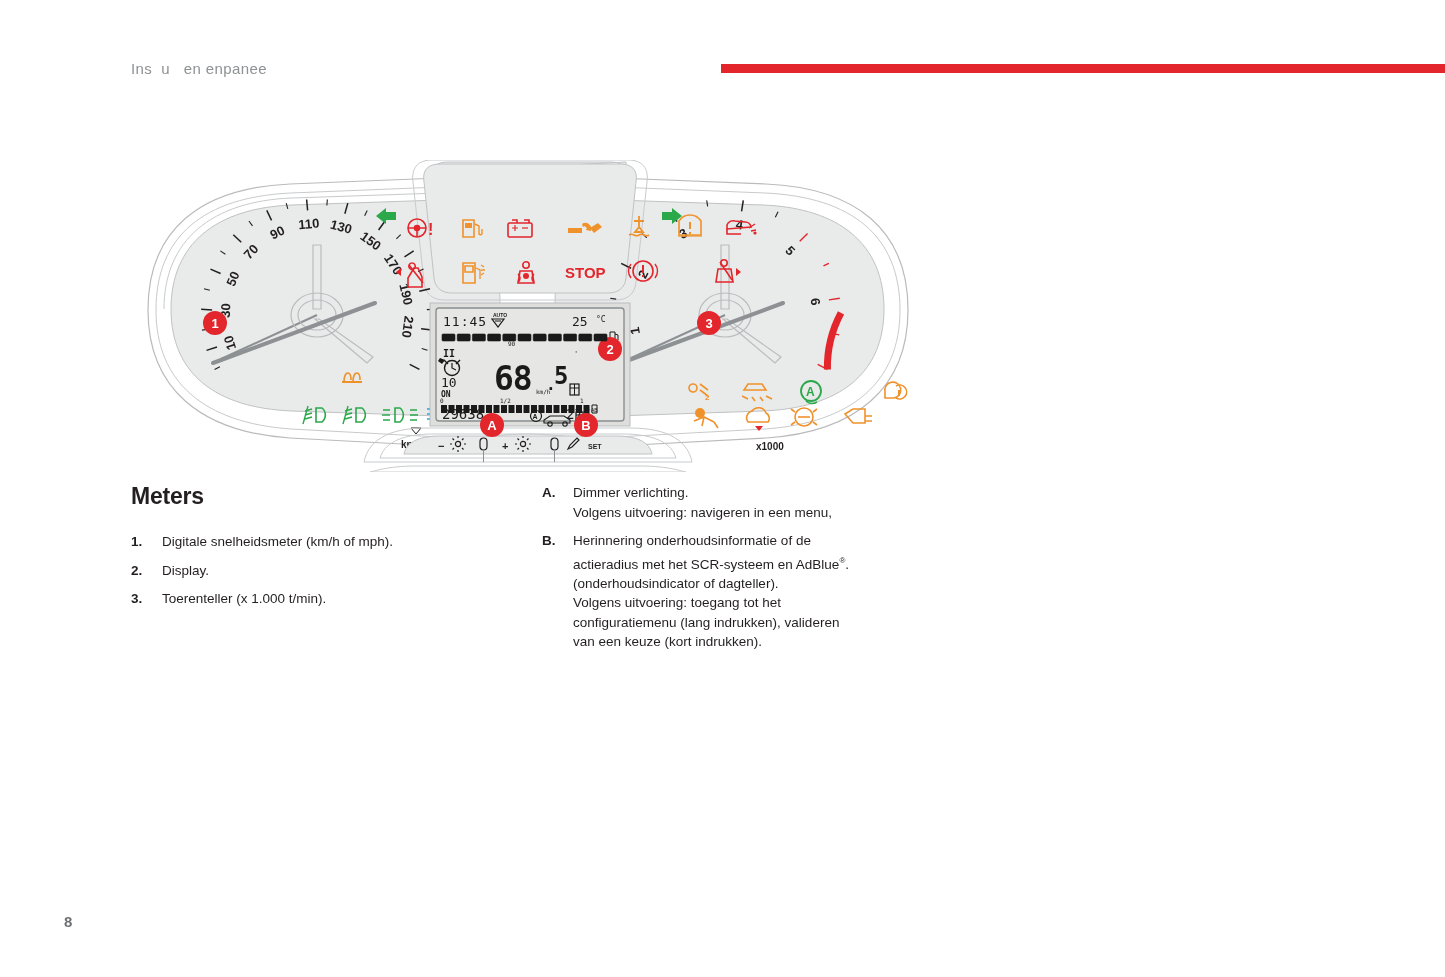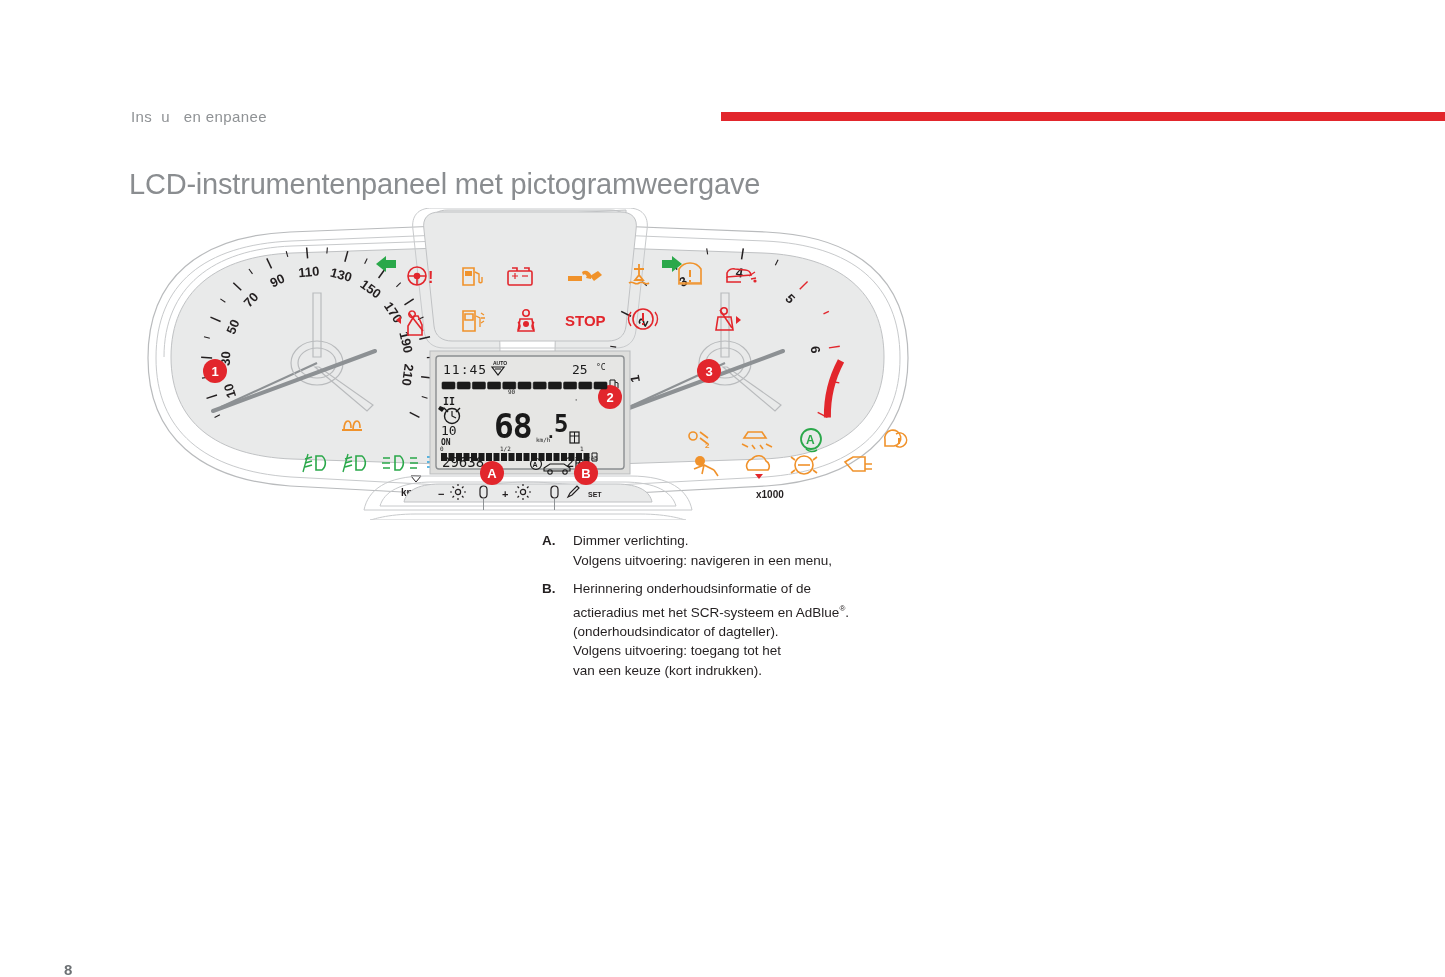--- a/index.html
+++ b/index.html
@@ -5,21 +5,21 @@
 <style>
   html,body{margin:0;padding:0;}
   body{
     width:1445px;height:977px;
     background:#ffffff;
     font-family:"Liberation Sans", sans-serif;
     color:#231f20;
     position:relative;
     overflow:hidden;
   }
-  .page{position:absolute;inset:0;margin-top:48px;}
+  .page{position:absolute;inset:0;}
 
   
   .running-head{
     position:absolute;left:131px;top:60px;
     font-size:15px;color:#8f9295;letter-spacing:.4px;
     white-space:pre;
   }
   .head-rule{
     position:absolute;left:721px;top:64px;
     width:724px;height:9px;background:#e2262c;
@@ -53,21 +53,20 @@
     font-size:15px;font-weight:bold;color:#6d7174;
   }
 </style>
 </head>
 <body>
 
 <div class="page">
 
   <div class="running-head">Ins  u   en enpanee</div>
   <div class="head-rule"></div>
-  <h1 class="page-title">LCD-instrumentenpaneel met pictogramweergave</h1>
 
   <div class="cluster">
   <svg width="775" height="312" viewBox="0 0 775 312" xmlns="http://www.w3.org/2000/svg">
     <defs>
       <style>
         .ln{fill:none;stroke:#b9bbbd;stroke-width:1.2;}
         .ln2{fill:none;stroke:#c8cacc;stroke-width:1;}
         .face{fill:#e9eaea;stroke:#c0c2c4;stroke-width:1;}
         .tick{stroke:#231f20;stroke-width:1.5;stroke-linecap:butt;}
         .tickS{stroke:#231f20;stroke-width:1.1;}
@@ -511,37 +510,61 @@
           <rect x="406" y="245" width="6" height="8" fill="#1a1a1a"></rect>
           <rect x="413.5" y="245" width="6" height="8" fill="#1a1a1a"></rect>
           <rect x="421" y="245" width="6" height="8" fill="#1a1a1a"></rect>
           <rect x="428.5" y="245" width="6" height="8" fill="#1a1a1a"></rect>
           <rect x="436" y="245" width="6" height="8" fill="#1a1a1a"></rect>
           <rect x="443.5" y="245" width="6" height="8" fill="#1a1a1a"></rect>
         </g>
       </svg>
   </div>
 
+  <div class="col col-left">
+    <h2 class="sec-title">Meters</h2>
+    <div id="metersList">
+        <div class="item">
+          <div class="mk">1.</div>
+          <div class="tx">
+            <p>Digitale snelheidsmeter (km/h of mph).</p>
+          </div>
+        </div>
+        <div class="item">
+          <div class="mk">2.</div>
+          <div class="tx">
+            <p>Display.</p>
+          </div>
+        </div>
+        <div class="item">
+          <div class="mk">3.</div>
+          <div class="tx">
+            <p>Toerenteller (x 1.000 t/min).</p>
+          </div>
+        </div>
+      </div>
+  </div>
 
   <div class="col col-right">
     <div id="buttonsList">
         <div class="item">
           <div class="mk">A.</div>
           <div class="tx">
             <p>Dimmer verlichting.</p>
             <p>Volgens uitvoering: navigeren in een menu,</p>
           </div>
         </div>
         <div class="item">
           <div class="mk">B.</div>
           <div class="tx">
             <p>Herinnering onderhoudsinformatie of de</p>
             <p>actieradius met het SCR-systeem en AdBlue<sup class="reg">®</sup>.</p>
             <p>(onderhoudsindicator of dagteller).</p>
             <p>Volgens uitvoering: toegang tot het</p>
+            <p>configuratiemenu (lang indrukken), valideren</p>
             <p>van een keuze (kort indrukken).</p>
           </div>
         </div>
       </div>
   </div>
 
   <div class="folio">8</div>
 </div>
 
 </body></html>

